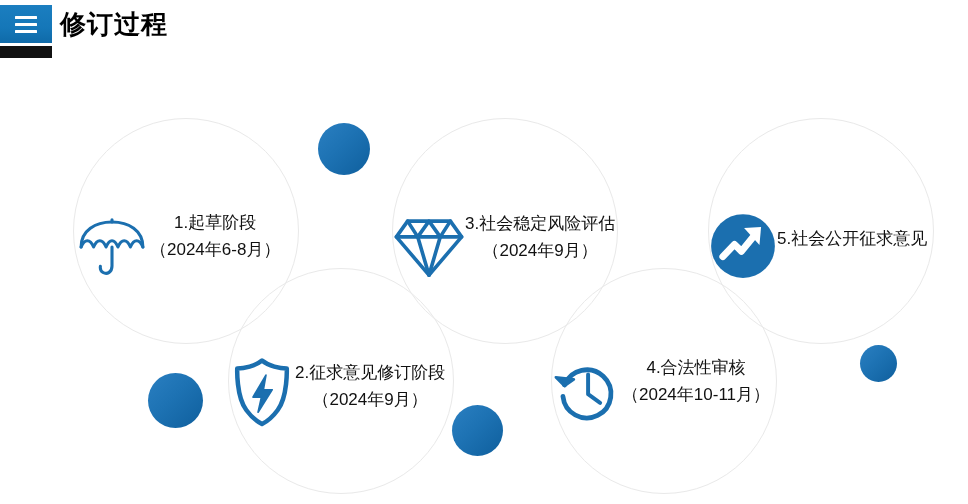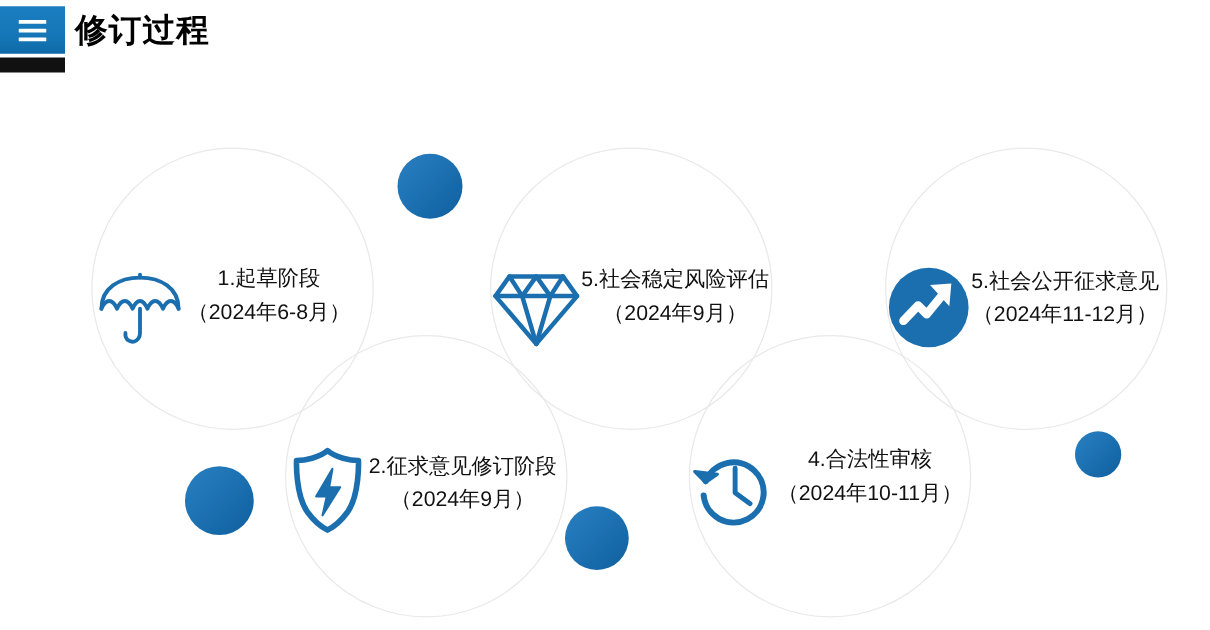--- a/index.html
+++ b/index.html
@@ -182,21 +182,21 @@
     <span class="icon-wrap">
       <svg width="72" height="66" viewBox="0 0 64 58" fill="none" stroke="#1b6faf" stroke-width="3.2" stroke-linecap="round" stroke-linejoin="round">
         <path d="M13 6 L51 6 L61 20 L32 54 L3 20 Z"></path>
         <path d="M3 20 L61 20"></path>
         <path d="M13 6 L22 20 L32 54"></path>
         <path d="M51 6 L42 20 L32 54"></path>
         <path d="M22 20 L32 6 L42 20"></path>
       </svg>
     </span>
     <div class="caption">
-      <span>5.社会稳定风险评估</span>
+      <span>3.社会稳定风险评估</span>
       <span class="line2">（2024年9月）</span>
     </div>
   </div>
 
   <div class="step" id="step-4">
     <span class="icon-wrap">
       <svg width="70" height="70" viewBox="0 0 64 64" fill="none" stroke="#1b6faf" stroke-width="4.4" stroke-linecap="round" stroke-linejoin="round">
         <path d="M11.5 25.5 A22 22 0 1 1 10 36"></path>
         <path d="M3.5 18.5 L11.5 26.5 L20 20.5 Z" fill="#1b6faf" stroke="#1b6faf" stroke-width="2.4"></path>
         <path d="M33 16 L33 34 L44 42" stroke-width="3.6"></path>
@@ -211,17 +211,16 @@
   <div class="step" id="step-5">
     <span class="icon-wrap">
       <svg width="68" height="68" viewBox="0 0 64 64">
         <circle cx="32" cy="32" r="30" fill="#1b6faf"></circle>
         <path d="M13 42 L24 30.5 L30.5 37 L44 20.5" fill="none" stroke="#ffffff" stroke-width="6.5" stroke-linecap="round" stroke-linejoin="round"></path>
         <path d="M33 15 L49 14 L47.5 31 Z" fill="#ffffff"></path>
       </svg>
     </span>
     <div class="caption">
       <span>5.社会公开征求意见</span>
-      <span class="line2">（2024年11-12月）</span>
     </div>
   </div>
 
 </div>
 
 </body></html>

